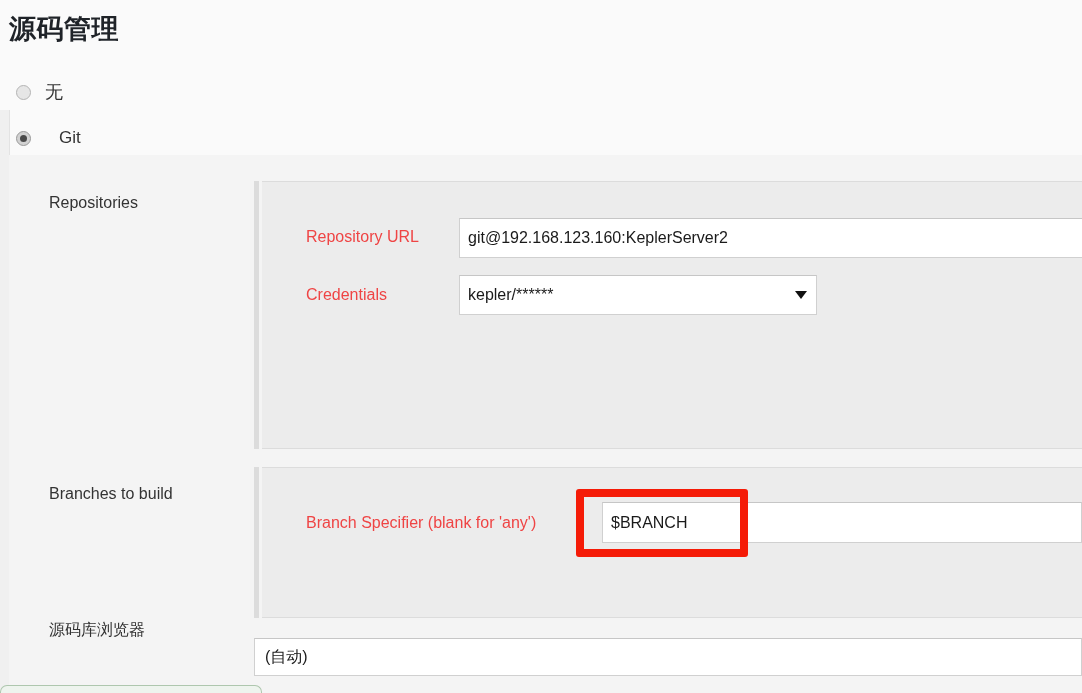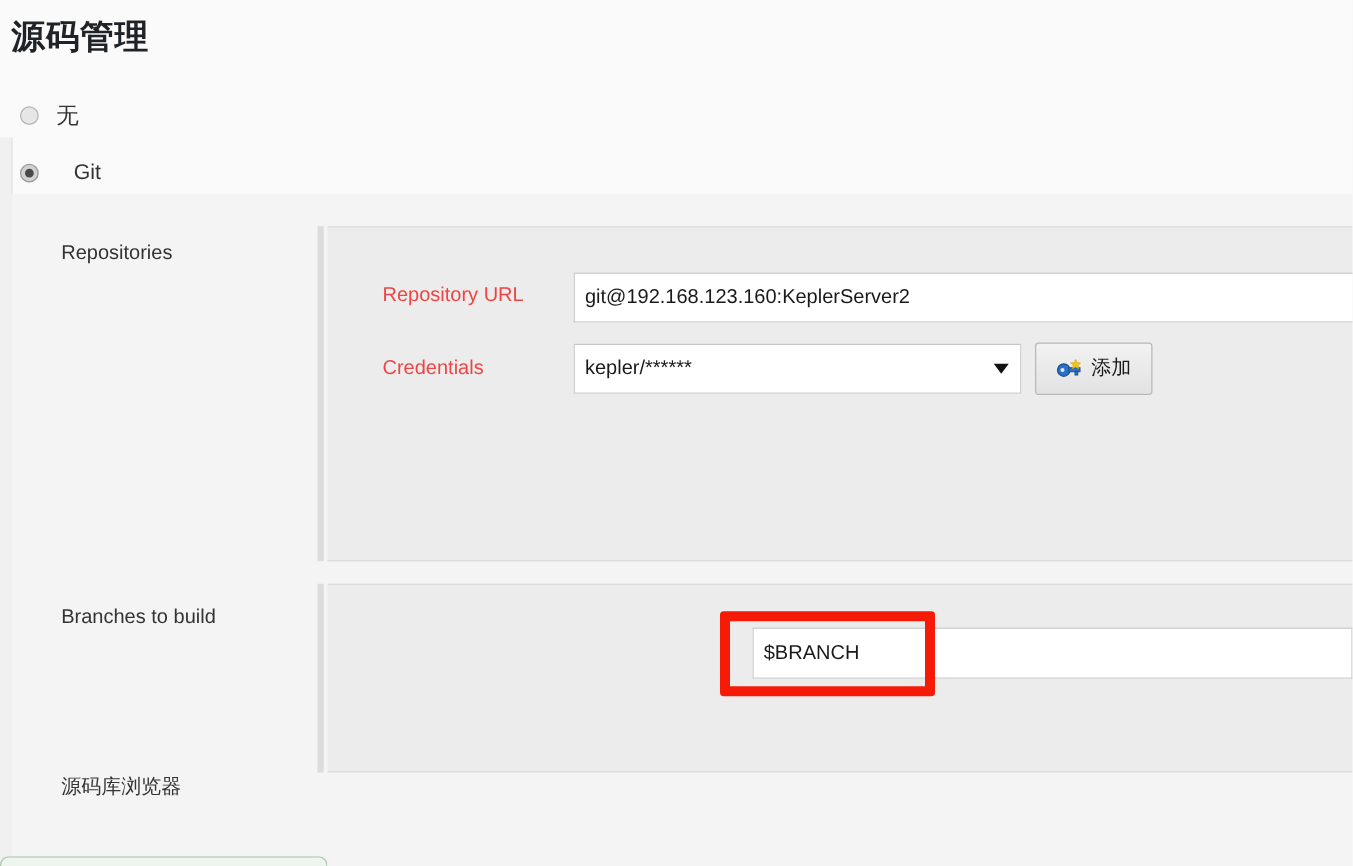--- a/index.html
+++ b/index.html
@@ -325,37 +325,29 @@
 
   <div class="field-label" id="label-repo-url">Repository URL</div>
   <div class="text-input" id="input-repo-url">git@192.168.123.160:KeplerServer2</div>
 
   <div class="field-label" id="label-credentials">Credentials</div>
   <div class="text-input" id="select-credentials">
     <span>kepler/******</span>
     <span class="select-arrow"></span>
   </div>
 
-  <div id="btn-add-credentials">
-    <svg class="key-icon" viewBox="0 0 22 16">
-      <circle cx="6" cy="9" r="5" fill="#2b72c6" stroke="#1b4f8e" stroke-width="1"></circle>
-      <circle cx="5" cy="9" r="1.6" fill="#dce9f7"></circle>
-      <rect x="10" y="7.2" width="9" height="3.2" fill="#2b72c6" stroke="#1b4f8e" stroke-width="0.8"></rect>
-      <rect x="15" y="10" width="2.2" height="3" fill="#2b72c6" stroke="#1b4f8e" stroke-width="0.8"></rect>
-      <path d="M15.5 0.5 L16.7 3.1 L19.5 3.4 L17.4 5.2 L18 8 L15.5 6.5 L13 8 L13.6 5.2 L11.5 3.4 L14.3 3.1 Z" fill="#f5c518" stroke="#d9a400" stroke-width="0.5"></path>
-    </svg>
-    <span class="btn-text">添加</span>
-  </div>
 
   <div class="row-label" id="label-branches">Branches to build</div>
 
   <div class="panel-bar" id="branch-panel-bar"></div>
   <div class="panel" id="branch-panel"></div>
 
+  <div class="field-label" id="label-branch-spec">Branch Specifier (blank for 'any')</div>
   <div class="text-input" id="input-branch-spec">$BRANCH</div>
 
   <div id="annotation-rect"></div>
 
   <div class="row-label cjk" id="label-browser">源码库浏览器</div>
+  <div class="text-input" id="select-browser">(自动)</div>
 
   <div id="bottom-green-bar"></div>
 
 </div>
 
 </body></html>

